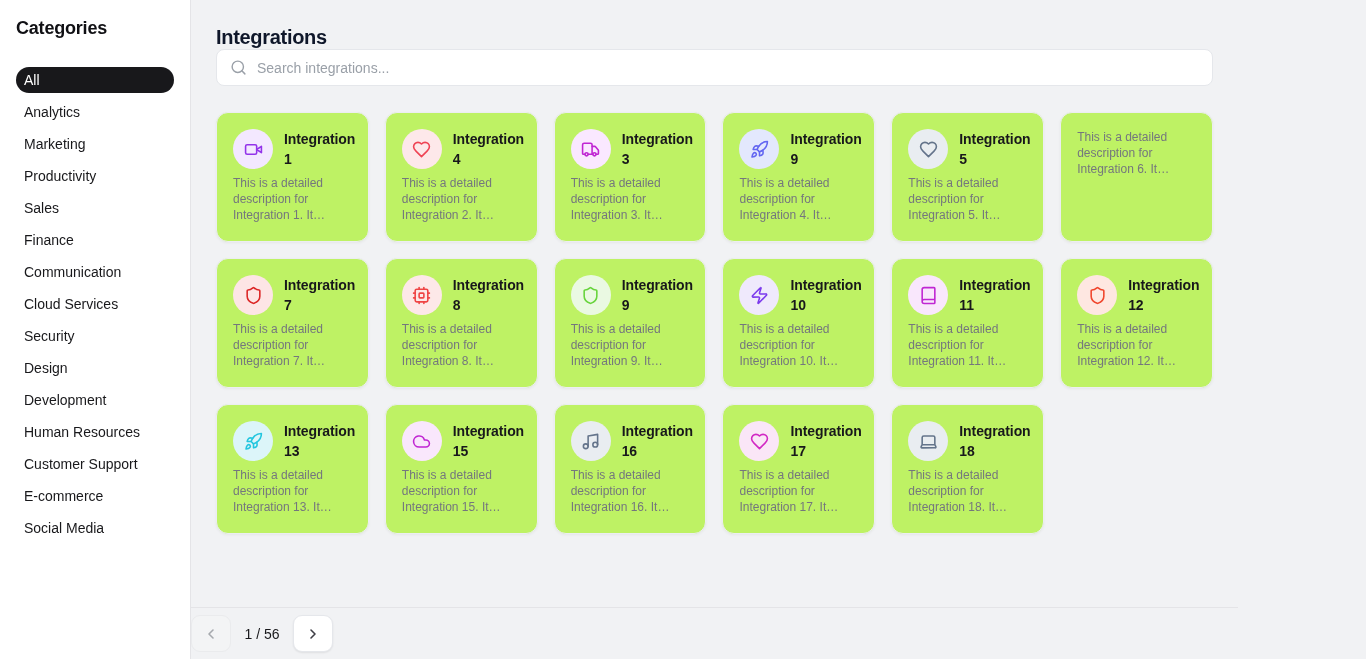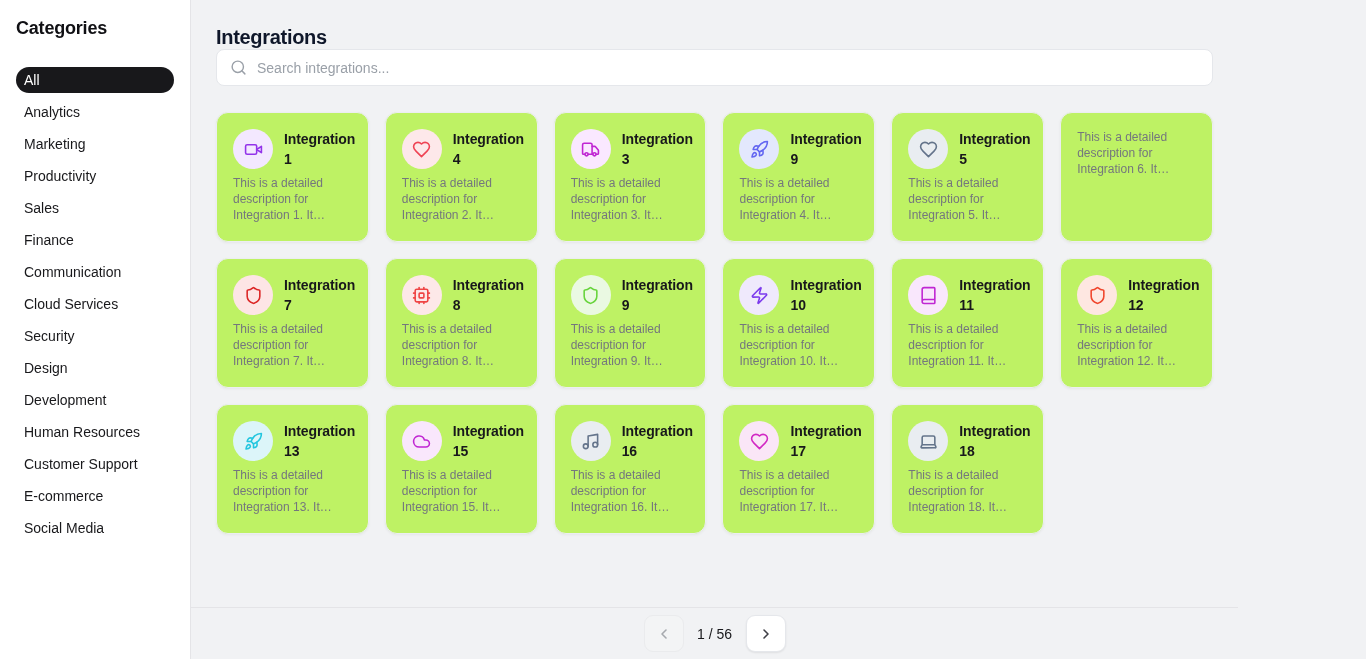--- a/index.html
+++ b/index.html
@@ -26,21 +26,21 @@
   
   .grid { display:grid; grid-template-columns:repeat(6, 1fr); gap:16px; }
   .card { background:#bef264; border:1px solid #eceef0; border-radius:12px; padding:16px; height:130px; box-shadow:0 1px 3px rgba(0,0,0,0.05); cursor:pointer; overflow:hidden; }
   .card-header { display:flex; align-items:center; gap:11px; min-height:40px; margin-bottom:6px; }
   .icon-circle { width:40px; height:40px; border-radius:50%; display:flex; align-items:center; justify-content:center; flex:none; }
   .icon-circle svg { width:19px; height:19px; }
   .card-title { font-size:14px; font-weight:700; color:#18181b; line-height:20px; letter-spacing:-0.1px; }
   .card-desc { font-size:12px; line-height:16px; color:#74777d; display:-webkit-box; -webkit-line-clamp:3; -webkit-box-orient:vertical; overflow:hidden; }
 
   
-  .footer { height:52px; border-top:1px solid #e4e4e7; display:flex; align-items:center; justify-content:center; gap:12px; }
+  .footer { height:52px; border-top:1px solid #e4e4e7; display:flex; align-items:center; justify-content:flex-start; gap:12px; }
   .page-btn { width:40px; height:37px; border-radius:9px; display:flex; align-items:center; justify-content:center; cursor:pointer; border:1px solid transparent; background:transparent; }
   .page-btn svg { width:16px; height:16px; }
   .page-btn.prev { background:#f3f4f5; border-color:#eaebed; color:#a6a9ae; }
   .page-btn.next { background:#ffffff; border-color:#e5e7eb; color:#3f3f46; box-shadow:0 1px 2px rgba(0,0,0,0.08); }
   .page-indicator { font-size:14px; color:#18181b; min-width:38px; text-align:center; }
 </style>
 </head>
 <body>
 
 <div class="app">

